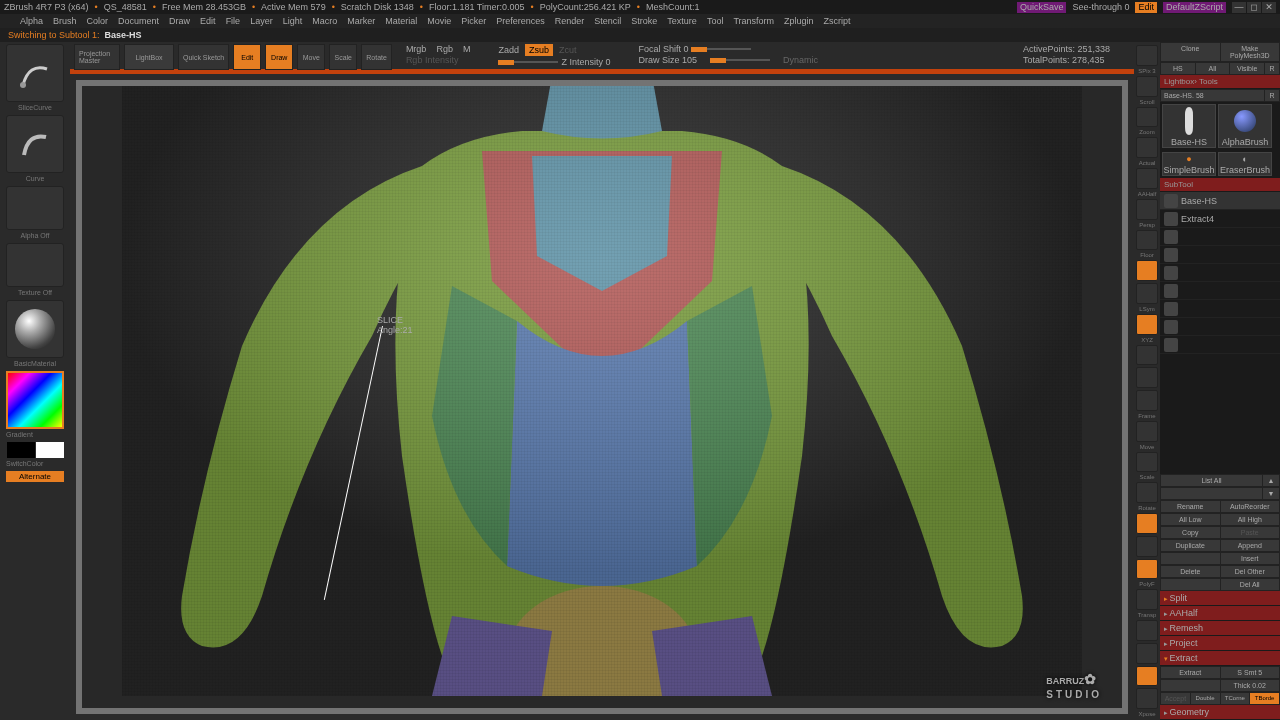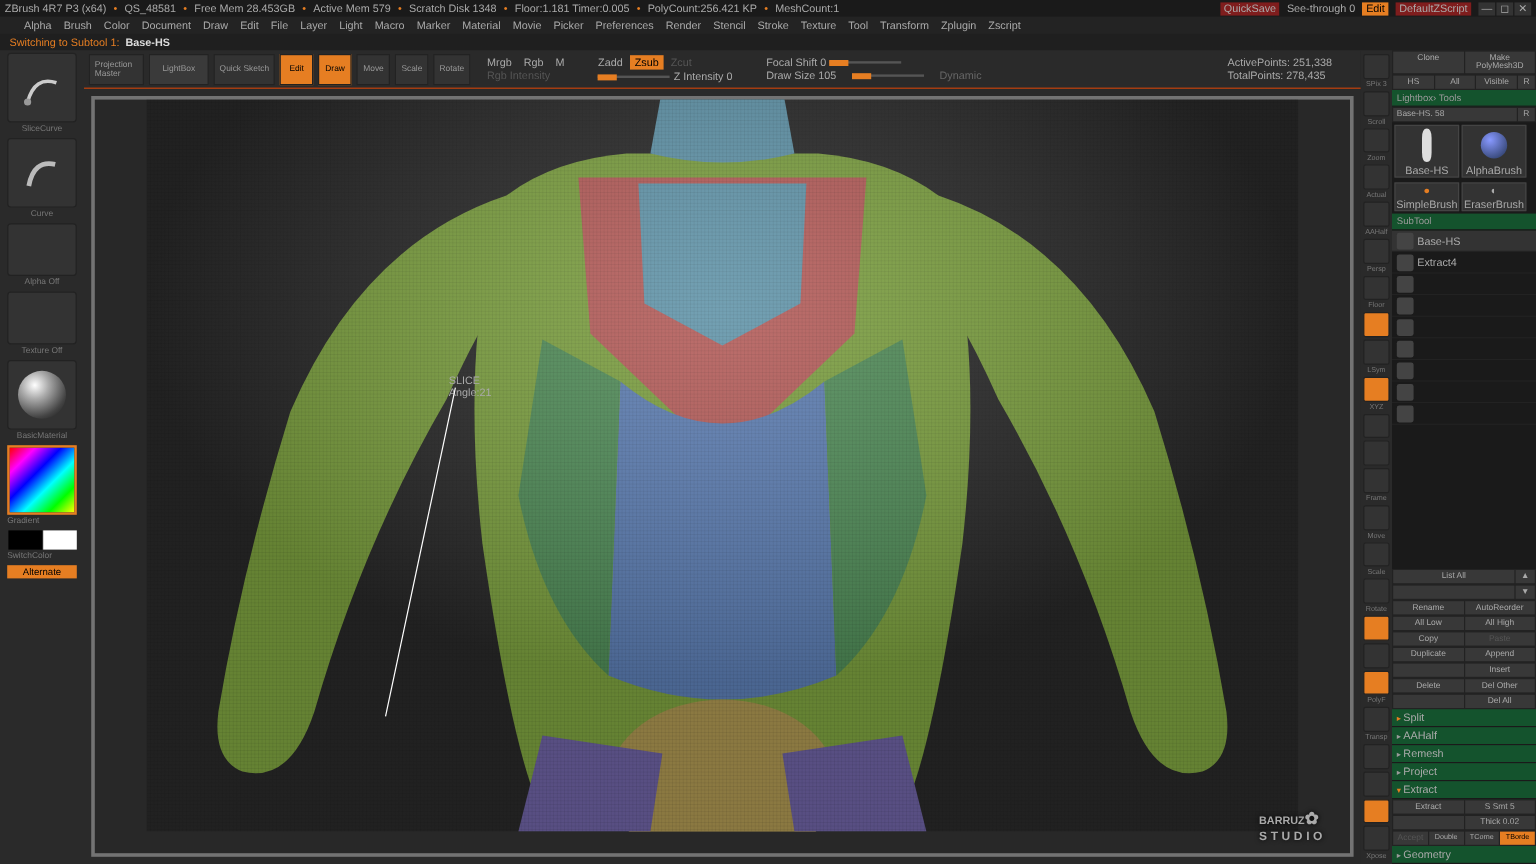--- a/index.html
+++ b/index.html
@@ -3,49 +3,49 @@
 <meta charset="utf-8">
 <style>
 *{margin:0;padding:0;box-sizing:border-box;font-family:Tahoma,Arial,sans-serif;font-size:9px;color:#aaa;user-select:none}
 body{background:#2a2a2a;width:1280px;height:720px;overflow:hidden;position:relative}
 .titlebar{height:14px;background:#1a1a1a;display:flex;align-items:center;padding:0 4px;gap:6px;font-size:8px;color:#888}
 .titlebar .sep{color:#e67e22}
 .titlebar .spacer{flex:1}
 .titlebar .winbtns{display:flex;gap:1px}
 .titlebar .winbtn{width:14px;height:11px;background:#333;display:flex;align-items:center;justify-content:center;cursor:pointer}
 .titlebar .orange-btn{background:#e67e22;color:#000;padding:0 3px;height:11px;display:flex;align-items:center}
-.titlebar .gray-btn{background:#7f1d1d;padding:0 3px;height:11px;display:flex;align-items:center}
+.titlebar .gray-btn{background:#701a75;padding:0 3px;height:11px;display:flex;align-items:center}
 .menubar{height:14px;background:#232323;display:flex;align-items:center;padding:0 20px;gap:10px;font-size:8px;color:#999}
 .menubar span{cursor:pointer}
 .statusline{height:14px;background:#1f1f1f;display:flex;align-items:center;padding:0 8px;font-size:9px}
 .statusline .orange{color:#e67e22}
 .main{display:flex;height:678px}
 .leftbar{width:70px;background:#2a2a2a;display:flex;flex-direction:column;align-items:center;gap:2px;padding:2px}
 .leftbar .slot{width:58px;height:58px;background:#333;border:1px solid #222;display:flex;align-items:center;justify-content:center;border-radius:3px}
 .leftbar .lbl{font-size:7px;color:#777;text-align:center;margin-bottom:2px}
 .leftbar .colorpick{width:58px;height:58px;background:linear-gradient(135deg,#ff0000,#ff00ff 20%,#0000ff 40%,#00ffff 60%,#00ff00 80%,#ffff00);position:relative;border:2px solid #e67e22}
 .leftbar .swatches{display:flex;gap:1px}
 .leftbar .swatch{width:28px;height:16px}
 .leftbar .orange-btn{background:#e67e22;color:#000;font-size:8px;padding:1px 12px;width:58px;text-align:center}
 .center{flex:1;display:flex;flex-direction:column}
-.toolbar{height:32px;background:#2a2a2a;display:flex;align-items:center;padding:2px 4px;gap:4px;border-bottom:1px solid #c2410c}
+.toolbar{height:32px;background:#2a2a2a;display:flex;padding:2px 4px;gap:4px;border-bottom:5px solid #c2410c}
 .tbtn{background:#333;border:1px solid #222;padding:2px 4px;height:26px;display:flex;flex-direction:column;align-items:center;justify-content:center;font-size:7px;color:#999;cursor:pointer;min-width:28px}
 .tbtn.active{background:#e67e22;color:#000}
 .toolbar .info{font-size:8px;color:#888;display:flex;flex-direction:column;gap:1px;margin-left:auto;margin-right:20px}
 .toolbar .slider-group{display:flex;flex-direction:column;font-size:8px;gap:1px}
 .toolbar .mini-slider{width:60px;height:2px;background:#555;position:relative}
 .toolbar .mini-slider::after{content:"";position:absolute;width:16px;height:5px;background:#e67e22;top:-1px}
-.viewport{flex:1;background:#282828;position:relative;margin:6px;border:3px solid #737373;overflow:hidden;display:flex;align-items:flex-start;justify-content:center}
+.viewport{flex:1;background:#282828;position:relative;margin:6px;border:6px solid #737373;overflow:hidden;display:flex;align-items:flex-start;justify-content:center}
 .torso{position:relative;width:960px;height:620px;margin-top:-10px}
 .rightstrip{width:26px;background:#2a2a2a;display:flex;flex-direction:column;align-items:center;gap:2px;padding:3px 1px}
 .rightstrip .rbtn{width:22px;height:22px;background:#333;border:1px solid #222;border-radius:2px;cursor:pointer;display:flex;align-items:center;justify-content:center}
 .rightstrip .rbtn.active{background:#e67e22}
 .rightstrip .rlbl{font-size:6px;color:#777;text-align:center}
 .rightpanel{width:120px;background:#222;display:flex;flex-direction:column;font-size:8px;overflow:hidden}
-.rightpanel .hdr{background:#14532d;padding:2px 4px;color:#999;font-size:8px;border-bottom:1px solid #1a1a1a}
+.rightpanel .hdr{background:#7f1d1d;padding:2px 4px;color:#999;font-size:8px;border-bottom:1px solid #1a1a1a}
 .rightpanel .row{display:flex;gap:1px;padding:1px}
 .rightpanel .btn{background:#383838;padding:2px 3px;flex:1;text-align:center;font-size:7px;cursor:pointer;color:#aaa}
 .rightpanel .btn.orange{background:#e67e22;color:#000}
 .rightpanel .thumbs{display:flex;gap:2px;padding:2px;background:#1a1a1a}
 .rightpanel .thumb{width:54px;height:44px;background:#333;border:1px solid #444;display:flex;flex-direction:column;align-items:center;justify-content:flex-end;font-size:6px}
 .rightpanel .thumb .timg{flex:1;width:100%;display:flex;align-items:center;justify-content:center}
 .sublist{flex:1;background:#1a1a1a;overflow:hidden}
 .subitem{height:18px;display:flex;align-items:center;padding:0 4px;gap:3px;font-size:7px;color:#666;border-bottom:1px solid #222}
 .subitem .sicon{width:14px;height:14px;background:#444;border-radius:2px}
 .subitem.active{background:#333;color:#e67e22}

